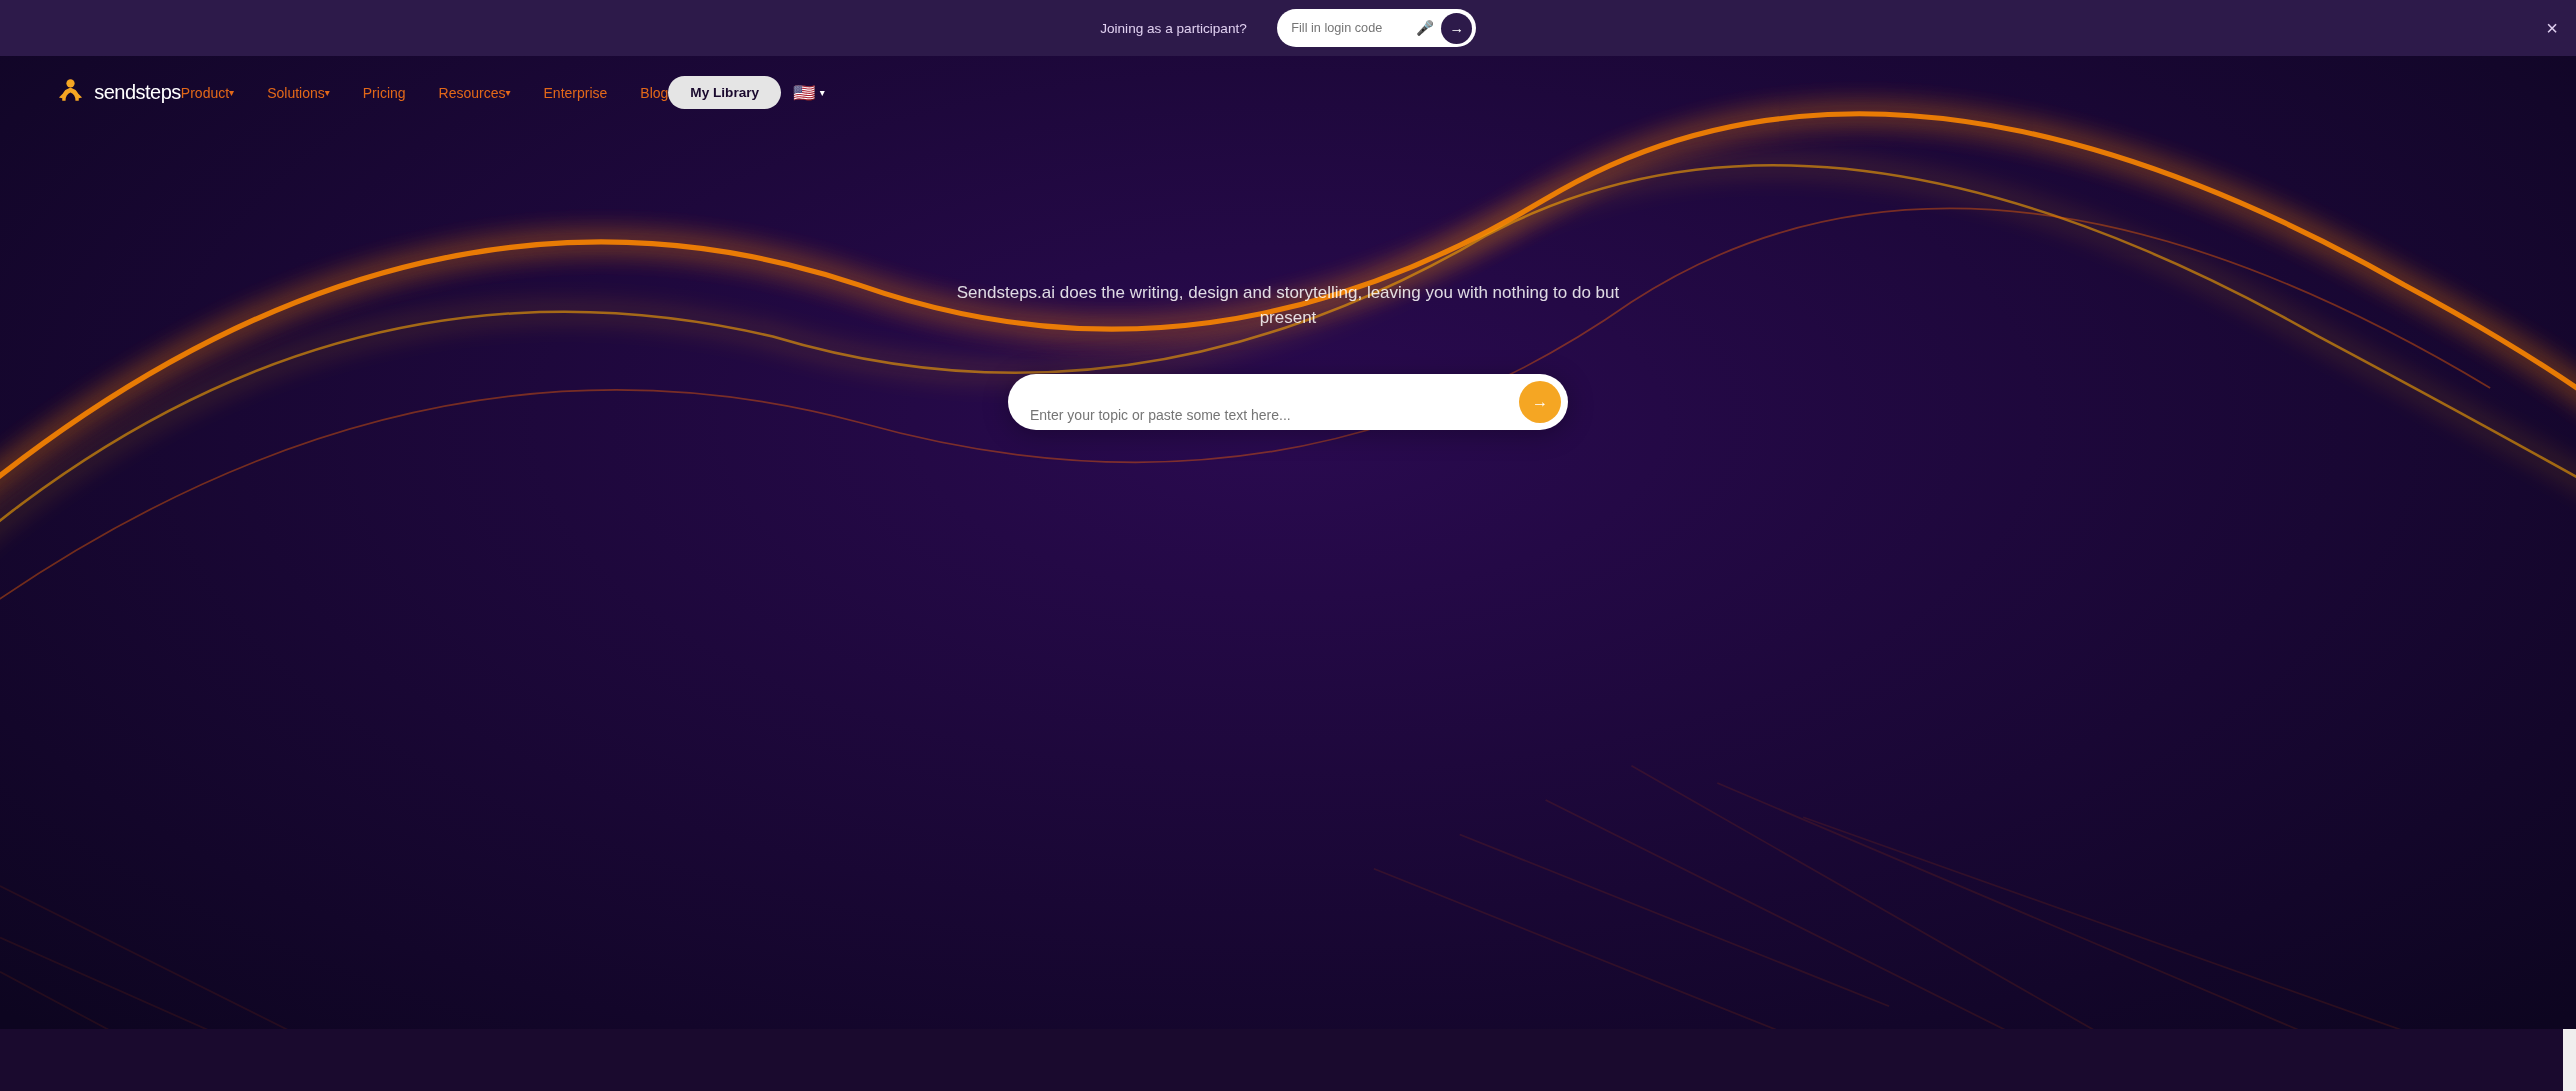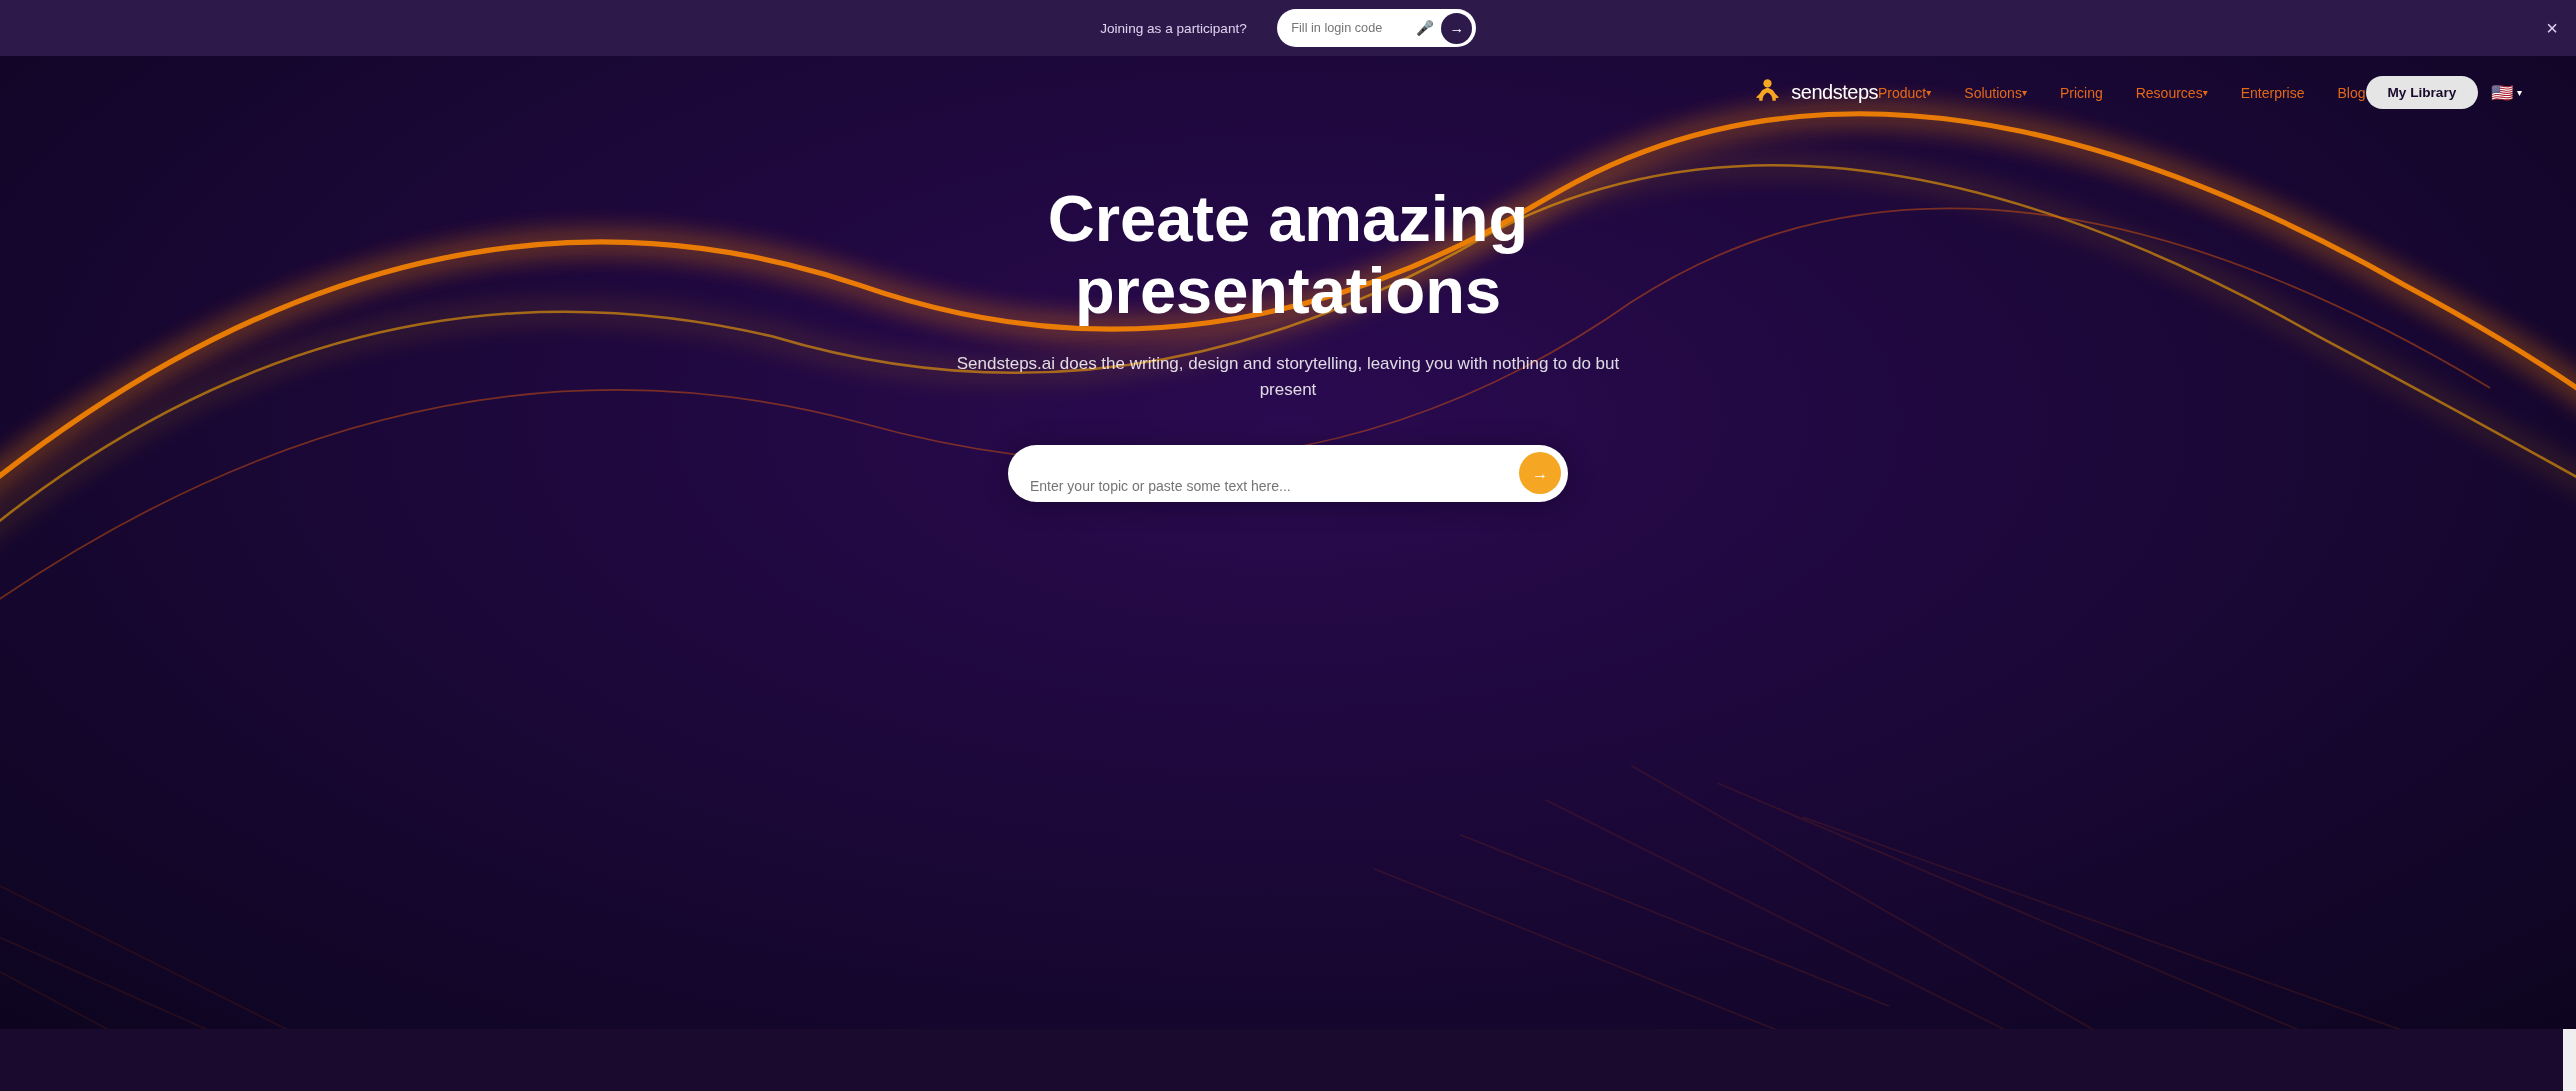--- a/index.html
+++ b/index.html
@@ -97,21 +97,21 @@
       width: 100%; height: 100%;
       pointer-events: none;
     }
 
     
     .navbar {
       position: relative;
       z-index: 10;
       display: flex;
       align-items: center;
-      justify-content: flex-end;
+      justify-content: flex-start;
       padding: 20px 54px;
     }
 
     .logo {
       display: flex;
       align-items: center;
       gap: 7.2px;
       text-decoration: none;
     }
 
@@ -382,21 +382,21 @@
       <button class="my-library-btn">My Library</button>
       <div class="lang-selector">
         <span class="flag-emoji">🇺🇸</span>
         <span class="chevron-down">▾</span>
       </div>
     </div>
   </nav>
 
   <div class="hero-content">
     <h1 class="hero-title">
-      <span>Create amazing presentations</span><br>
+      <br>
     </h1>
     <p class="hero-subtitle">Sendsteps.ai does the writing, design and storytelling, leaving you with nothing to do but present</p>
     <div class="hero-input-container">
       <input class="hero-input" type="text" placeholder="Enter your topic or paste some text here..." style="">
       <button class="hero-submit-btn">
         <span>→</span>
       </button>
     </div>
   </div>
 

